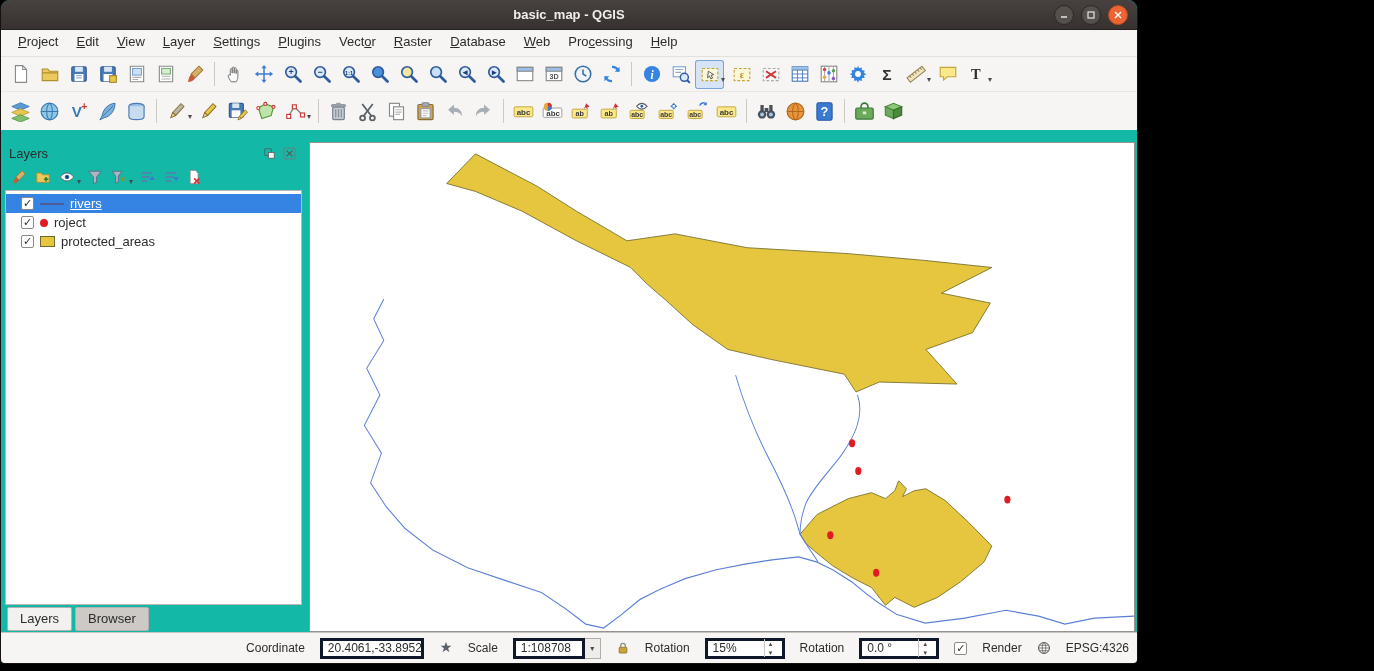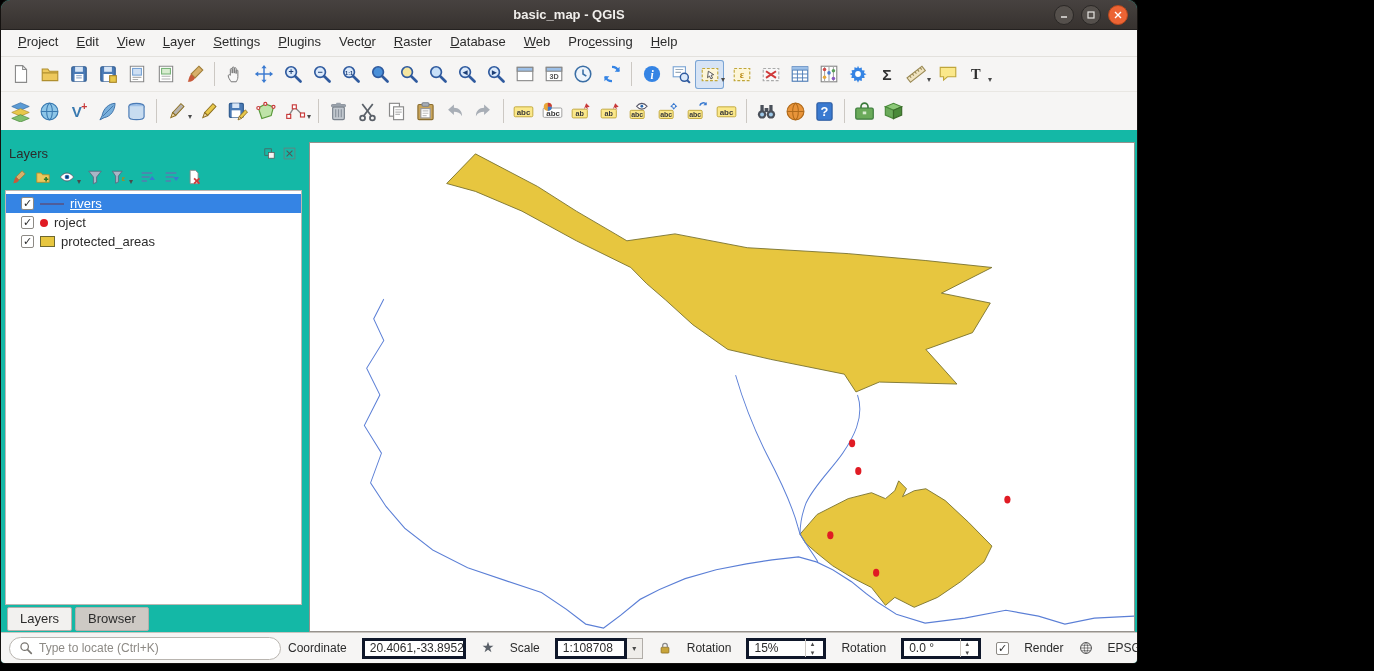--- a/index.html
+++ b/index.html
@@ -674,29 +674,20 @@
           <circle cx="698" cy="304" r="4" fill="#e01b24"></circle>
           <circle cx="706" cy="332" r="4" fill="#e01b24"></circle>
           <circle cx="898" cy="361" r="4" fill="#e01b24"></circle>
           <circle cx="670" cy="397" r="4" fill="#e01b24"></circle>
           <circle cx="729" cy="435" r="4" fill="#e01b24"></circle>
         </svg>
     </div>
   </div>
 
   <div class="statusbar">
-    <div class="locate">
-      <span class="sb-icon">
-          <svg width="14" height="14" viewBox="0 0 18 18">
-            <circle cx="7.3" cy="7.3" r="4.8" fill="none" stroke="#7a7772" stroke-width="1.6"></circle>
-            <line x1="11" y1="11" x2="15.8" y2="15.8" stroke="#7a7772" stroke-width="2.2" stroke-linecap="round"></line>
-          </svg>
-        </span>
-      <span>Type to locate (Ctrl+K)</span>
-    </div>
     <div class="sb-cluster">
       <span class="sb-label">Coordinate</span>
       <div class="sb-field" style="width:104px">
         <span>20.4061,-33.8952</span>
       </div>
       <span class="sb-icon">
           <svg width="14" height="14" viewBox="0 0 18 18">
             <path d="M9 1l1.8 5.2H16l-4.3 3.2 1.7 5.2L9 11.4l-4.4 3.2 1.7-5.2L2 6.2h5.2z" fill="#5a6068"></path>
           </svg>
         </span>

